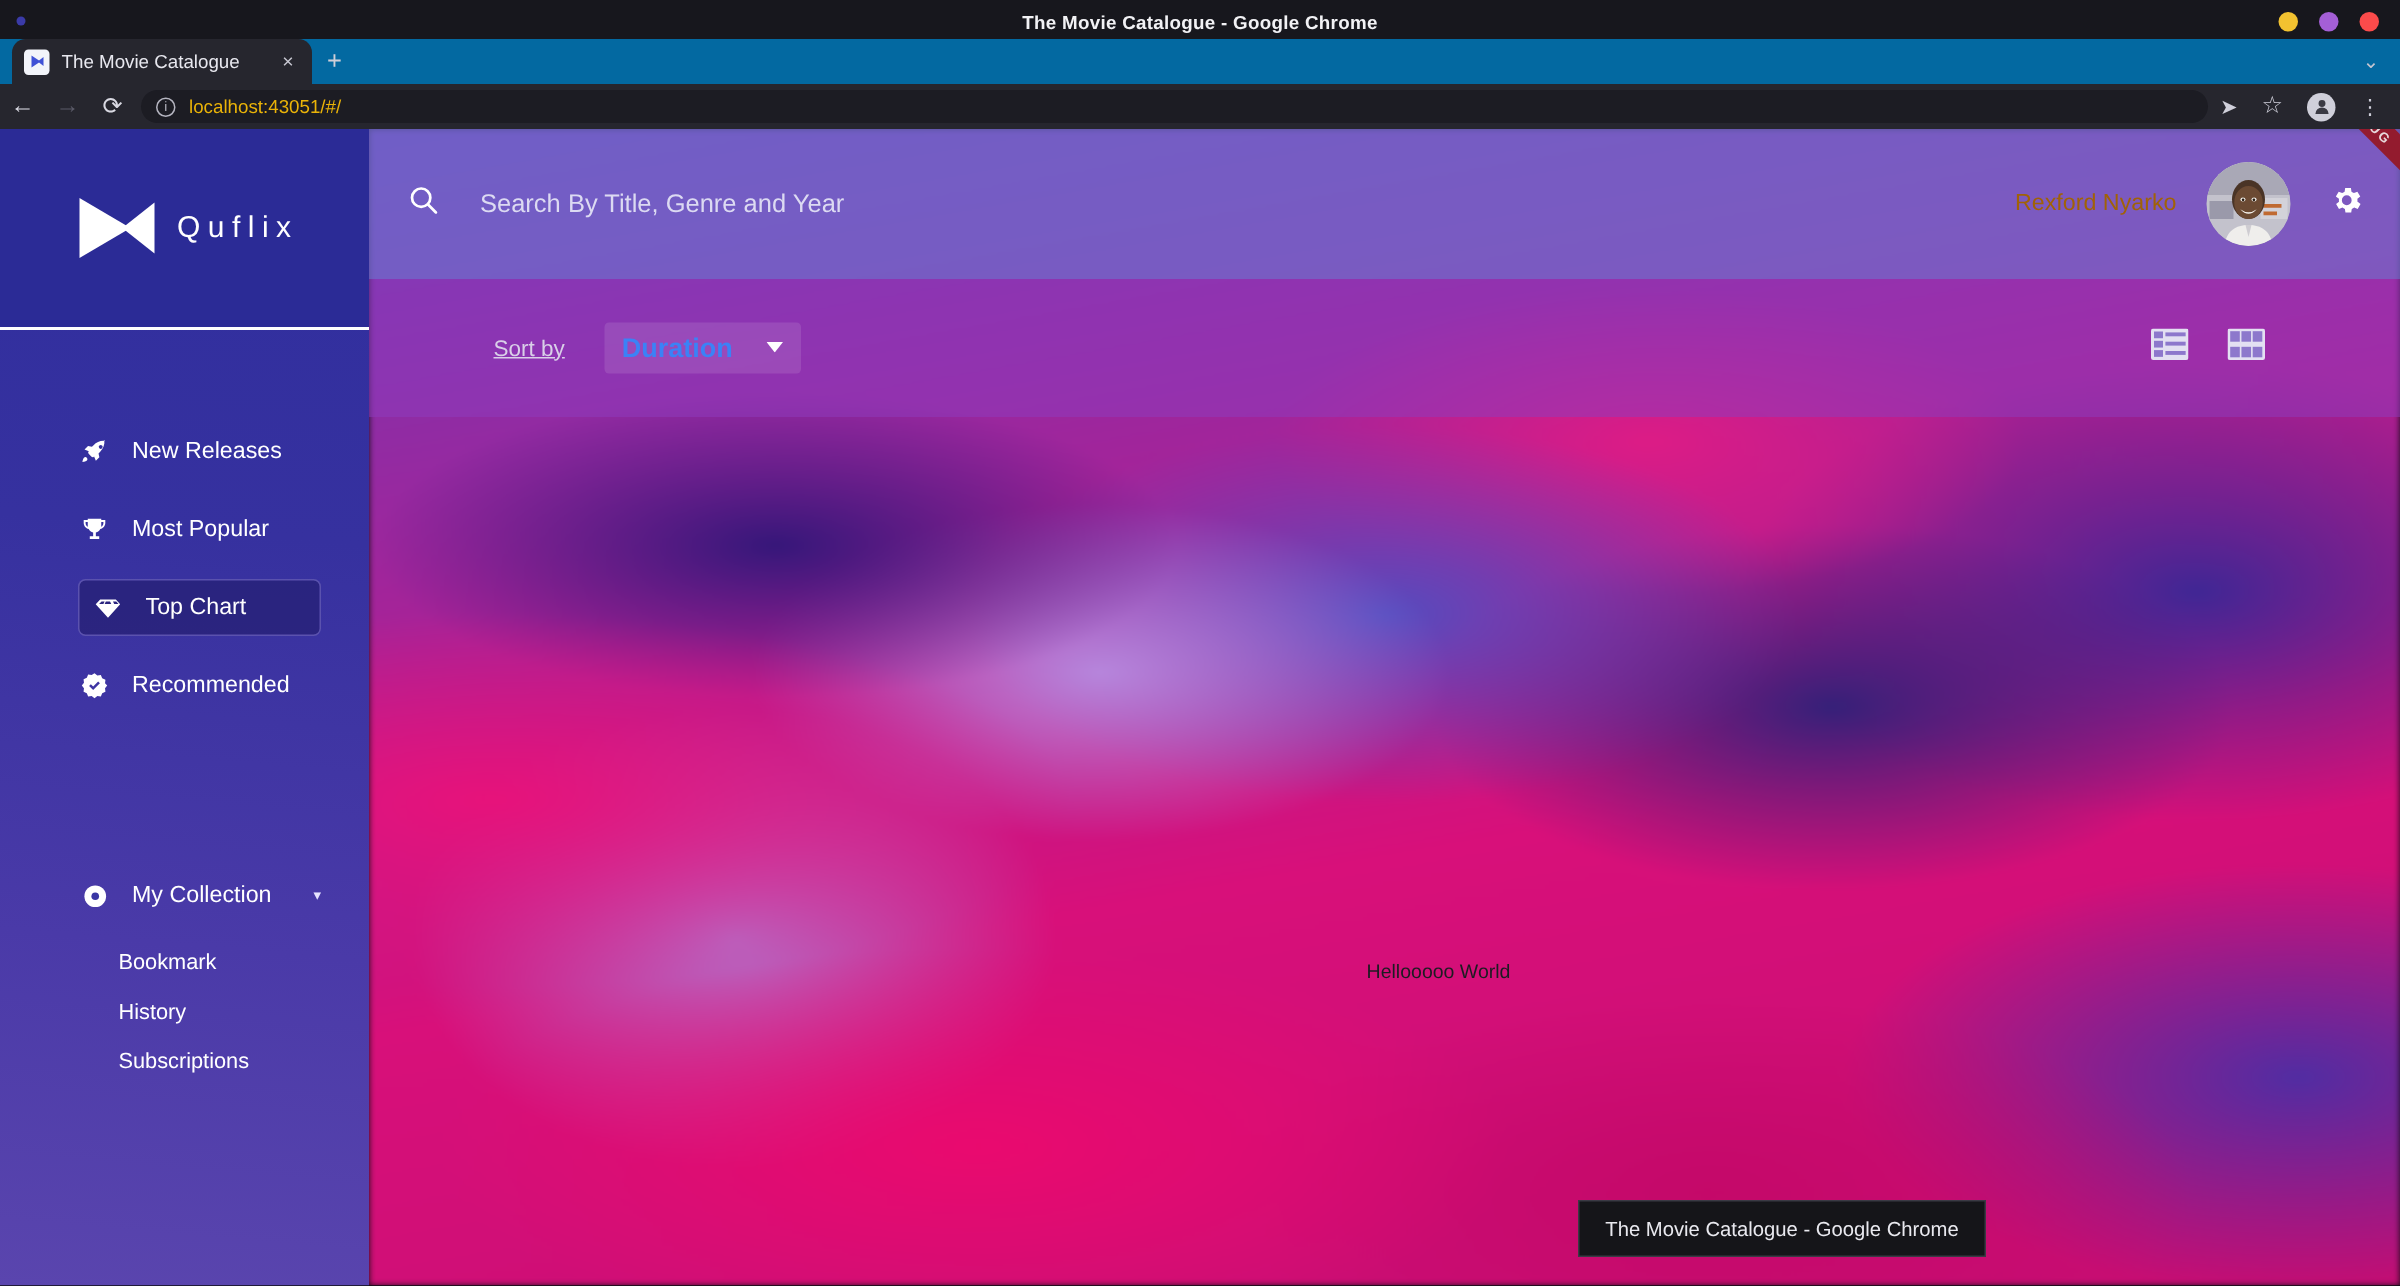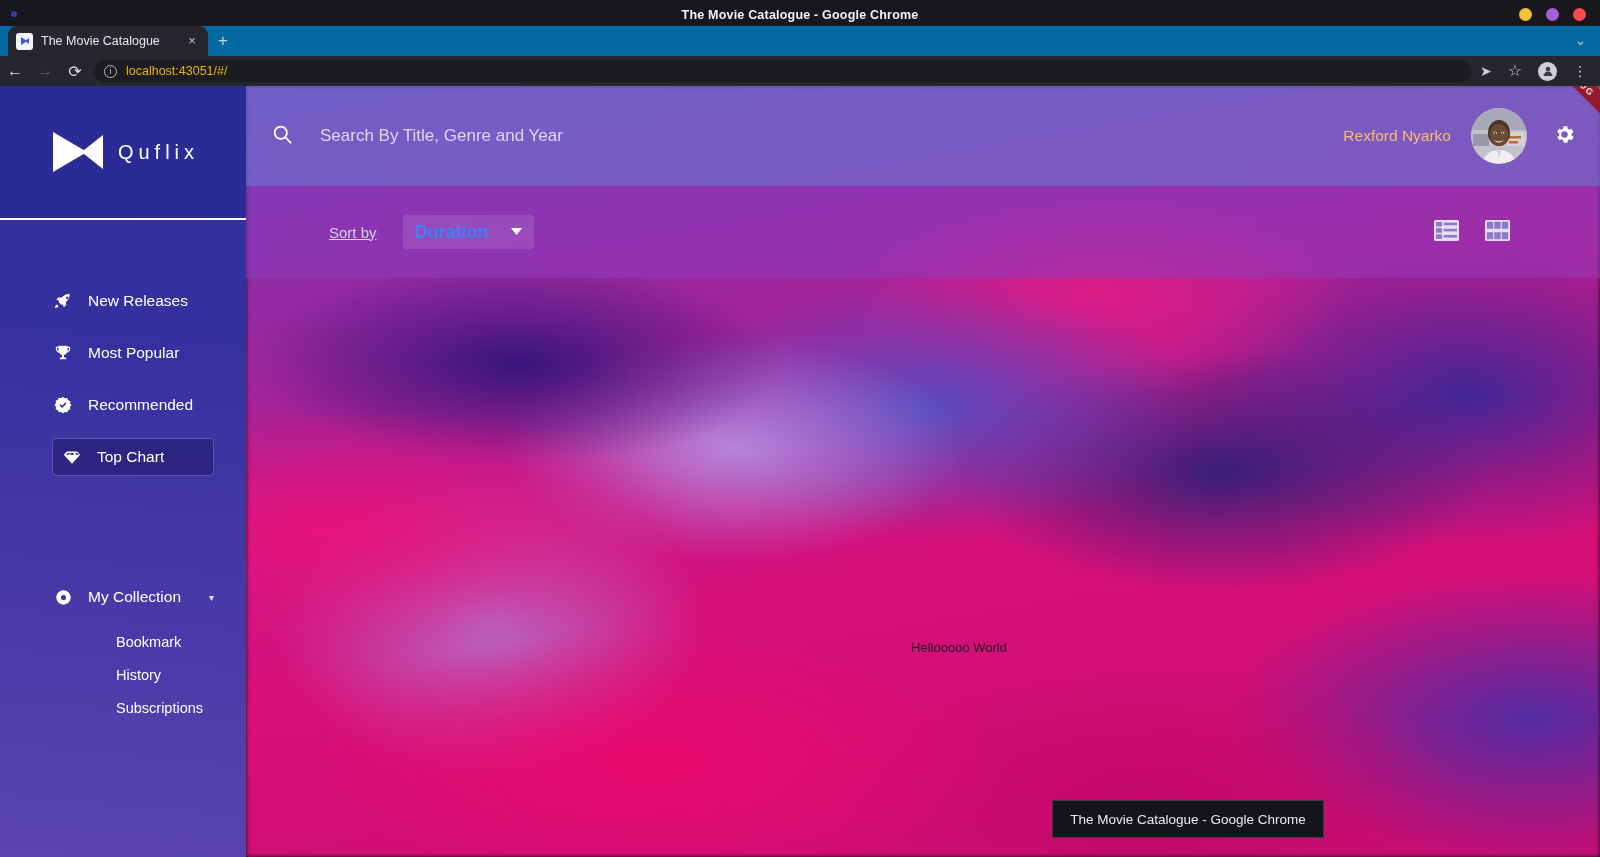--- a/index.html
+++ b/index.html
@@ -129,21 +129,21 @@
   .nav-item.active {
     background: rgba(20,14,78,0.40);
     border: 1px solid rgba(150,140,230,0.45);
     border-radius: 5px; margin-left: 36px; margin-right: 32px;
     padding-left: 9px; padding-right: 9px;
   }
   .nav-gap { height: 88px; }
   .collection-item { margin-bottom: 18px; }
   .collection-caret { margin-left: auto; font-size: 10px; color: #e6e3ff; }
   .sub-item {
-    margin: 0 32px 17px 100px; color: #ffffff; font-size: 14.5px; cursor: pointer;
+    margin: 0 32px 17px 63px; color: #ffffff; font-size: 14.5px; cursor: pointer;
   }
 
   
   .main {
     position: absolute; top: 0; left: 246px; width: 1354px; height: 771px;
     overflow: hidden;
   }
   .mesh {
     position: absolute; inset: 0;
     background-color: #8b2aa0;
@@ -165,21 +165,21 @@
   .header-bar {
     position: absolute; top: 0; left: 0; width: 1354px; height: 100px;
     background: rgba(112,110,205,0.72);
     display: flex; align-items: center; overflow: hidden;
   }
   .search-icon { margin-left: 26px; color: #ffffff; flex: 0 0 auto; }
   .search-input {
     margin-left: 27px; font-size: 17px; color: #dcdaf2; cursor: text;
     flex: 1 1 auto;
   }
-  .user-name { font-size: 15.5px; color: #fdba74; margin-right: 20px; }
+  .user-name { font-size: 15.5px; color: #a16207; margin-right: 20px; }
   .avatar {
     width: 56px; height: 56px; border-radius: 50%; overflow: hidden;
     flex: 0 0 auto; background: #b9b6c7;
   }
   .gear { margin: 0 24px 0 26px; color: #ffffff; flex: 0 0 auto; cursor: pointer; }
   .debug-ribbon {
     position: absolute; top: -14px; right: -44px;
     width: 130px; transform: rotate(45deg);
     background: #931b2e; color: #e8d9dc;
     font-size: 9px; letter-spacing: 1.5px; font-weight: bold;
@@ -301,36 +301,36 @@
 
       <div class="nav-item">
         <span class="ic">
           <svg width="18" height="18" viewBox="0 0 20 20" fill="#ffffff">
             <path d="M15 2H5v1H2v2.2C2 7.4 3.6 9.2 5.7 9.6c.6 1.3 1.8 2.3 3.3 2.6V15H6.5v2h7v-2H11v-2.8c1.5-.3 2.7-1.3 3.3-2.6C16.4 9.2 18 7.4 18 5.2V3h-3V2zM3.4 5.2V4.4H5v3.6C4.1 7.6 3.4 6.5 3.4 5.2zm13.2 0c0 1.3-.7 2.4-1.6 2.8V4.4h1.6v.8z"></path>
           </svg>
         </span>
         <span>Most Popular</span>
       </div>
 
+      <div class="nav-item active">
+        <span class="ic">
+          <svg width="18" height="18" viewBox="0 0 20 20" fill="#ffffff">
+            <path d="M4.2 4h11.6l3.2 3.6L10 17.5.9 7.6 4.2 4zm1 1.6L3.4 7.4h3.2l.9-1.8H5.2zm3.2 0l-.9 1.8h4.9l-.9-1.8H8.4zm5.3 0l.9 1.8h3.2l-1.7-1.8h-2.4z"></path>
+          </svg>
+        </span>
+        <span>Top Chart</span>
+      </div>
+
       <div class="nav-item">
         <span class="ic">
           <svg width="18" height="18" viewBox="0 0 20 20" fill="#ffffff">
             <path d="M10 1l2.1 1.6 2.6-.3 1 2.4 2.4 1-.3 2.6L19.4 10l-1.6 2.1.3 2.6-2.4 1-1 2.4-2.6-.3L10 19.4l-2.1-1.6-2.6.3-1-2.4-2.4-1 .3-2.6L.6 10l1.6-2.1-.3-2.6 2.4-1 1-2.4 2.6.3L10 1zm-1 12.3l5-5-1.3-1.3L9 10.7 7.3 9 6 10.3l3 3z"></path>
           </svg>
         </span>
         <span>Recommended</span>
-      </div>
-
-      <div class="nav-item active">
-        <span class="ic">
-          <svg width="18" height="18" viewBox="0 0 20 20" fill="#ffffff">
-            <path d="M4.2 4h11.6l3.2 3.6L10 17.5.9 7.6 4.2 4zm1 1.6L3.4 7.4h3.2l.9-1.8H5.2zm3.2 0l-.9 1.8h4.9l-.9-1.8H8.4zm5.3 0l.9 1.8h3.2l-1.7-1.8h-2.4z"></path>
-          </svg>
-        </span>
-        <span>Top Chart</span>
       </div>
 
       <div class="nav-gap"></div>
 
       <div class="nav-item collection-item">
         <span class="ic">
           <svg width="17" height="17" viewBox="0 0 20 20">
             <circle cx="10" cy="10" r="8.5" fill="#ffffff"></circle>
             <circle cx="10" cy="10" r="3" fill="#3a36a4"></circle>
           </svg>

